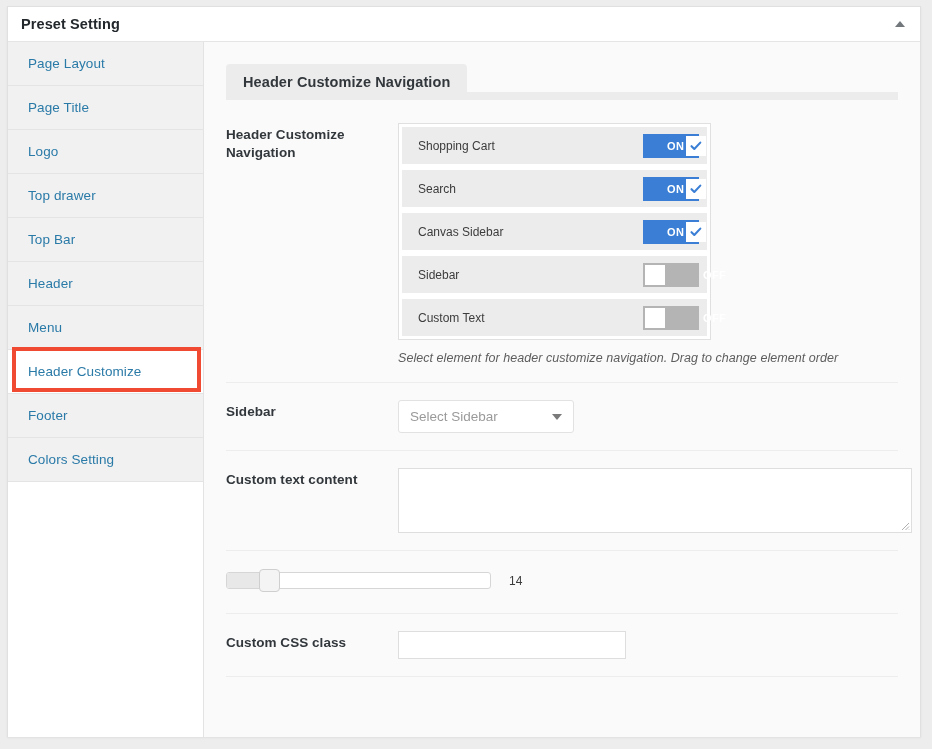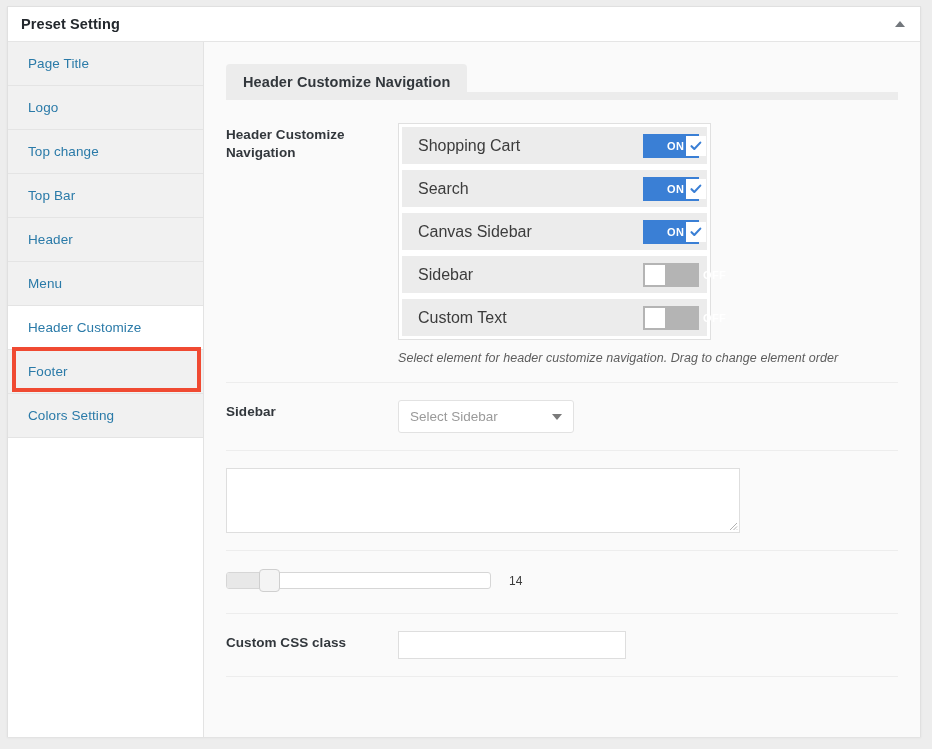--- a/index.html
+++ b/index.html
@@ -194,21 +194,21 @@
     display: flex;
     align-items: center;
     justify-content: space-between;
     padding: 0 8px 0 16px;
     box-sizing: border-box;
     margin-bottom: 6px;
     cursor: move;
   }
   .toggle-item:last-child { margin-bottom: 0; }
   .toggle-item-label {
-    font-size: 16px;
+    font-size: 12px;
     color: #3c3c3c;
   }
 
   .switch {
     display: flex;
     align-items: center;
     width: 56px;
     height: 24px;
     cursor: pointer;
     box-sizing: border-box;
@@ -356,27 +356,30 @@
     <span class="panel-title">Preset Setting</span>
     <span class="collapse-toggle">
       <span class="caret-up"></span>
     </span>
   </div>
 
   <div class="panel-body">
 
     <div class="side-nav">
       <div class="nav-item">
+        <span class="nav-label">Page Layout</span>
+      </div>
+      <div class="nav-item">
         <span class="nav-label">Page Title</span>
       </div>
       <div class="nav-item">
         <span class="nav-label">Logo</span>
       </div>
       <div class="nav-item">
-        <span class="nav-label">Top change</span>
+        <span class="nav-label">Top drawer</span>
       </div>
       <div class="nav-item">
         <span class="nav-label">Top Bar</span>
       </div>
       <div class="nav-item">
         <span class="nav-label">Header</span>
       </div>
       <div class="nav-item">
         <span class="nav-label">Menu</span>
       </div>
@@ -469,20 +472,21 @@
           <div class="field-label">Sidebar</div>
           <div class="field-control">
             <div class="select-box">
               <span class="select-value">Select Sidebar</span>
               <span class="select-caret"></span>
             </div>
           </div>
         </div>
 
         <div class="field-row">
+          <div class="field-label">Custom text content</div>
           <div class="field-control">
             <div class="textarea-box">
               <svg class="resize-grip" viewBox="0 0 11 11">
                 <path d="M10 3 L3 10 M10 6.5 L6.5 10 M10 9.5 L9.5 10" stroke="#b0b0b0" stroke-width="1" fill="none"></path>
               </svg>
             </div>
           </div>
         </div>
 
         <div class="field-row">

